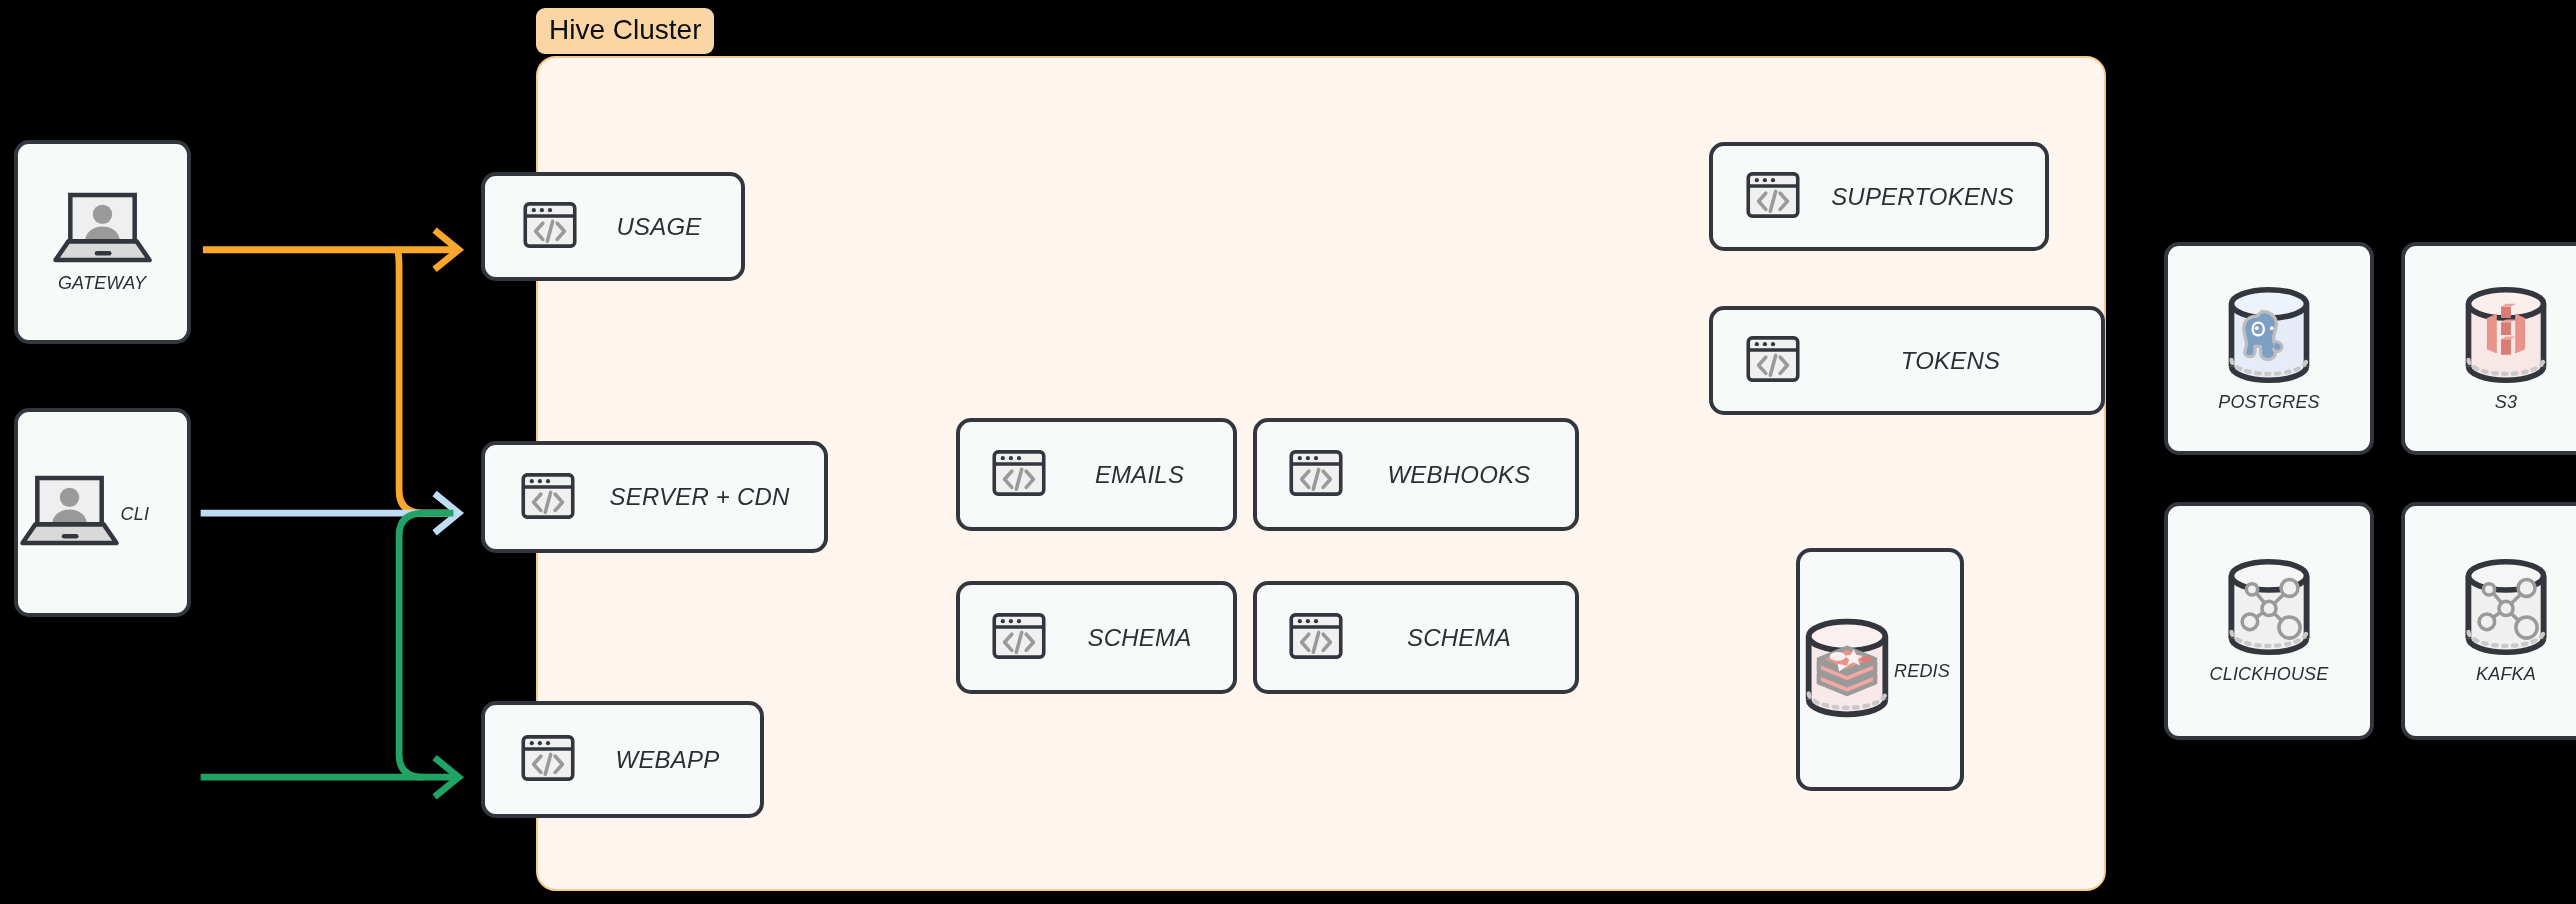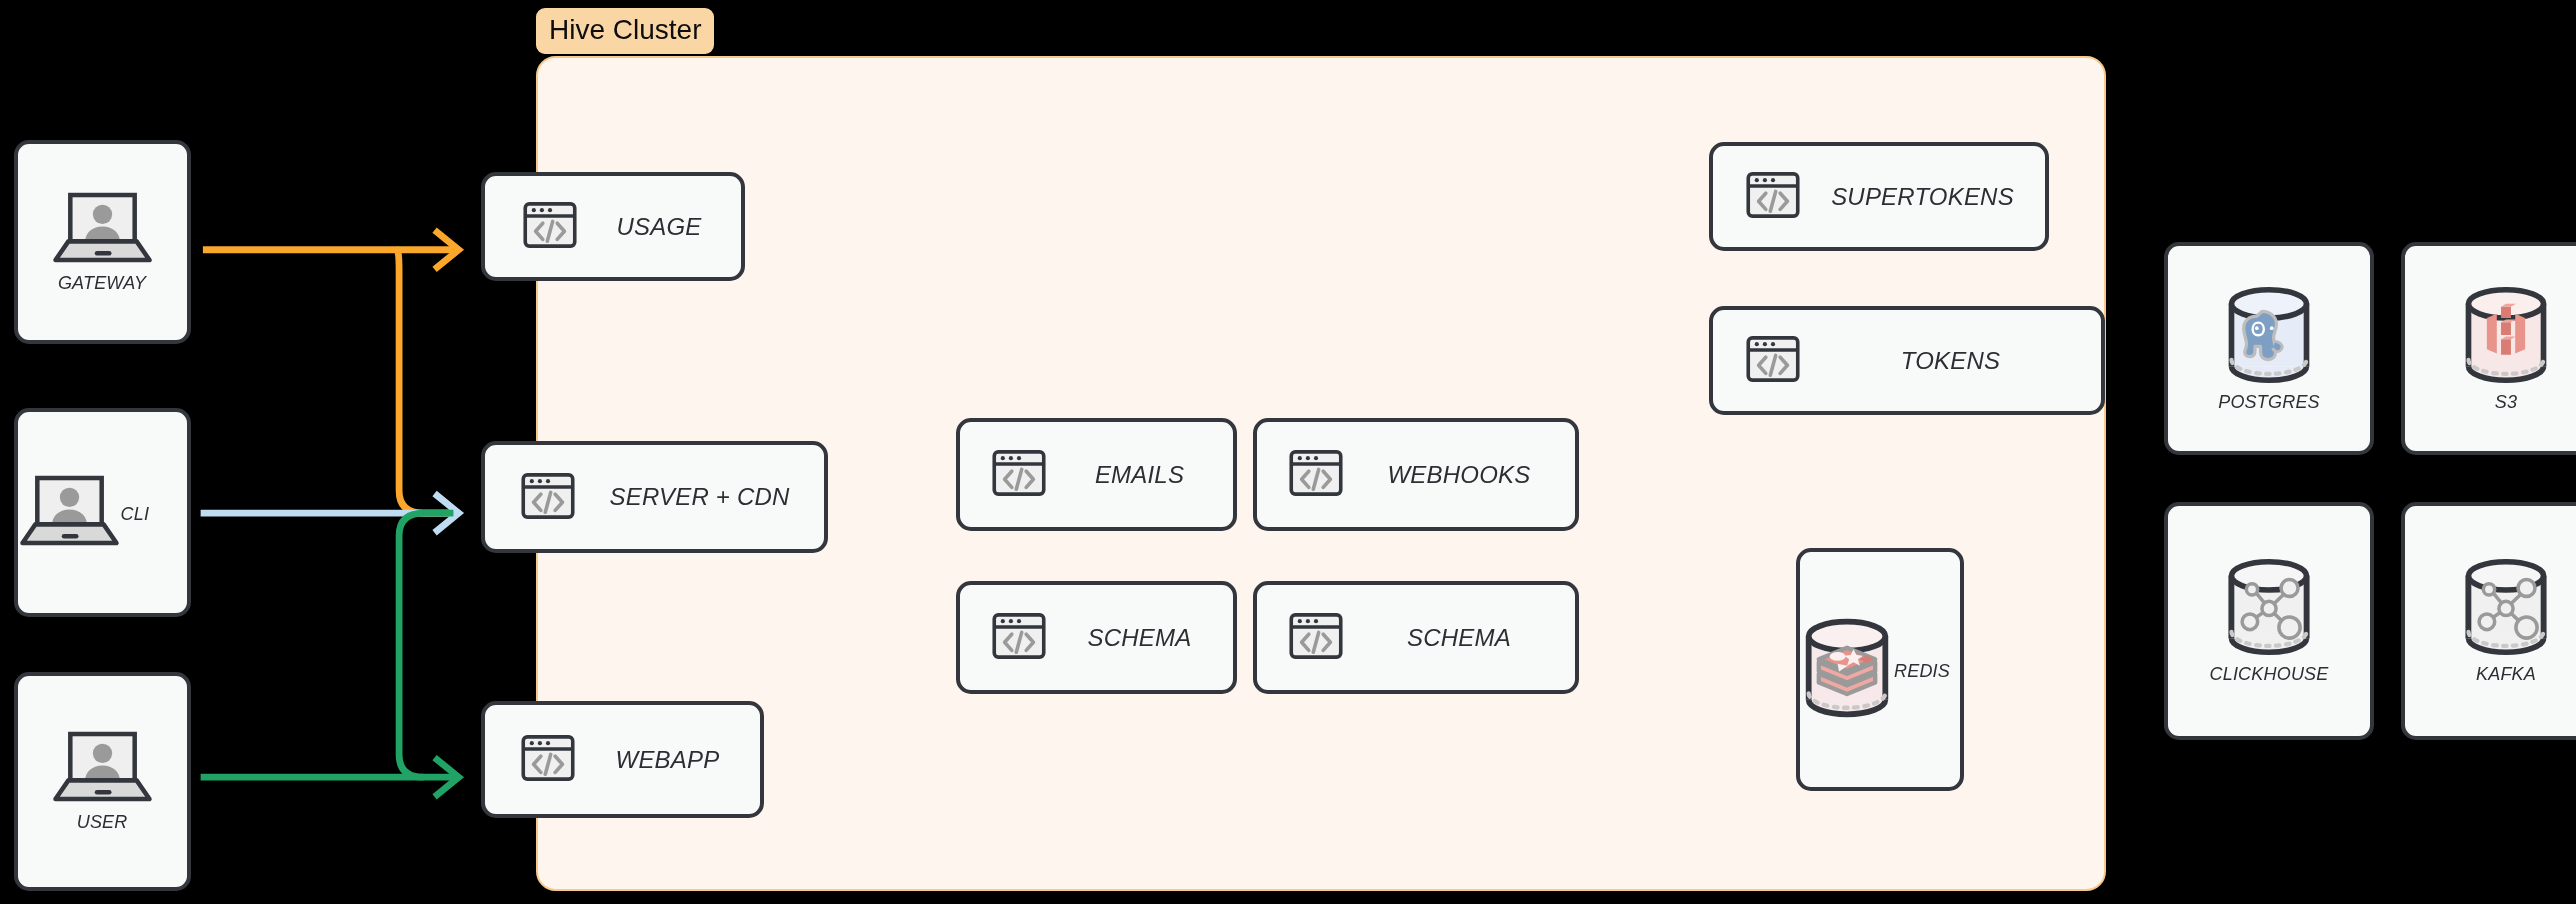--- a/index.html
+++ b/index.html
@@ -243,30 +243,20 @@
     <div style="display:flex;flex-direction:row;align-items:center;width:100%;">
       <span class="ic">
         <svg width="103" height="75" viewBox="0 0 136 99">
             <use href="#sym-laptop-user"></use>
           </svg>
       </span>
       <span class="node-label">CLI</span>
     </div>
   </div>
 
-  <div class="node vcard" style="left:13.6px; top:672px; width:177px; height:219px;">
-    <div style="display:flex;flex-direction:column;align-items:center;width:100%;">
-      <span class="ic">
-        <svg width="103" height="75" viewBox="0 0 136 99">
-            <use href="#sym-laptop-user"></use>
-          </svg>
-      </span>
-      <span class="node-label">USER</span>
-    </div>
-  </div>
 
   <div class="node svc" style="left:481px; top:172px; width:264px; height:109px;">
     <span class="ic icon-wrap" style="margin-left:38px;">
       <svg width="54" height="48" viewBox="0 0 72 63">
           <use href="#sym-code-window"></use>
         </svg>
     </span>
     <span class="label-wrap">
       <span class="node-label">USAGE</span>
     </span>

